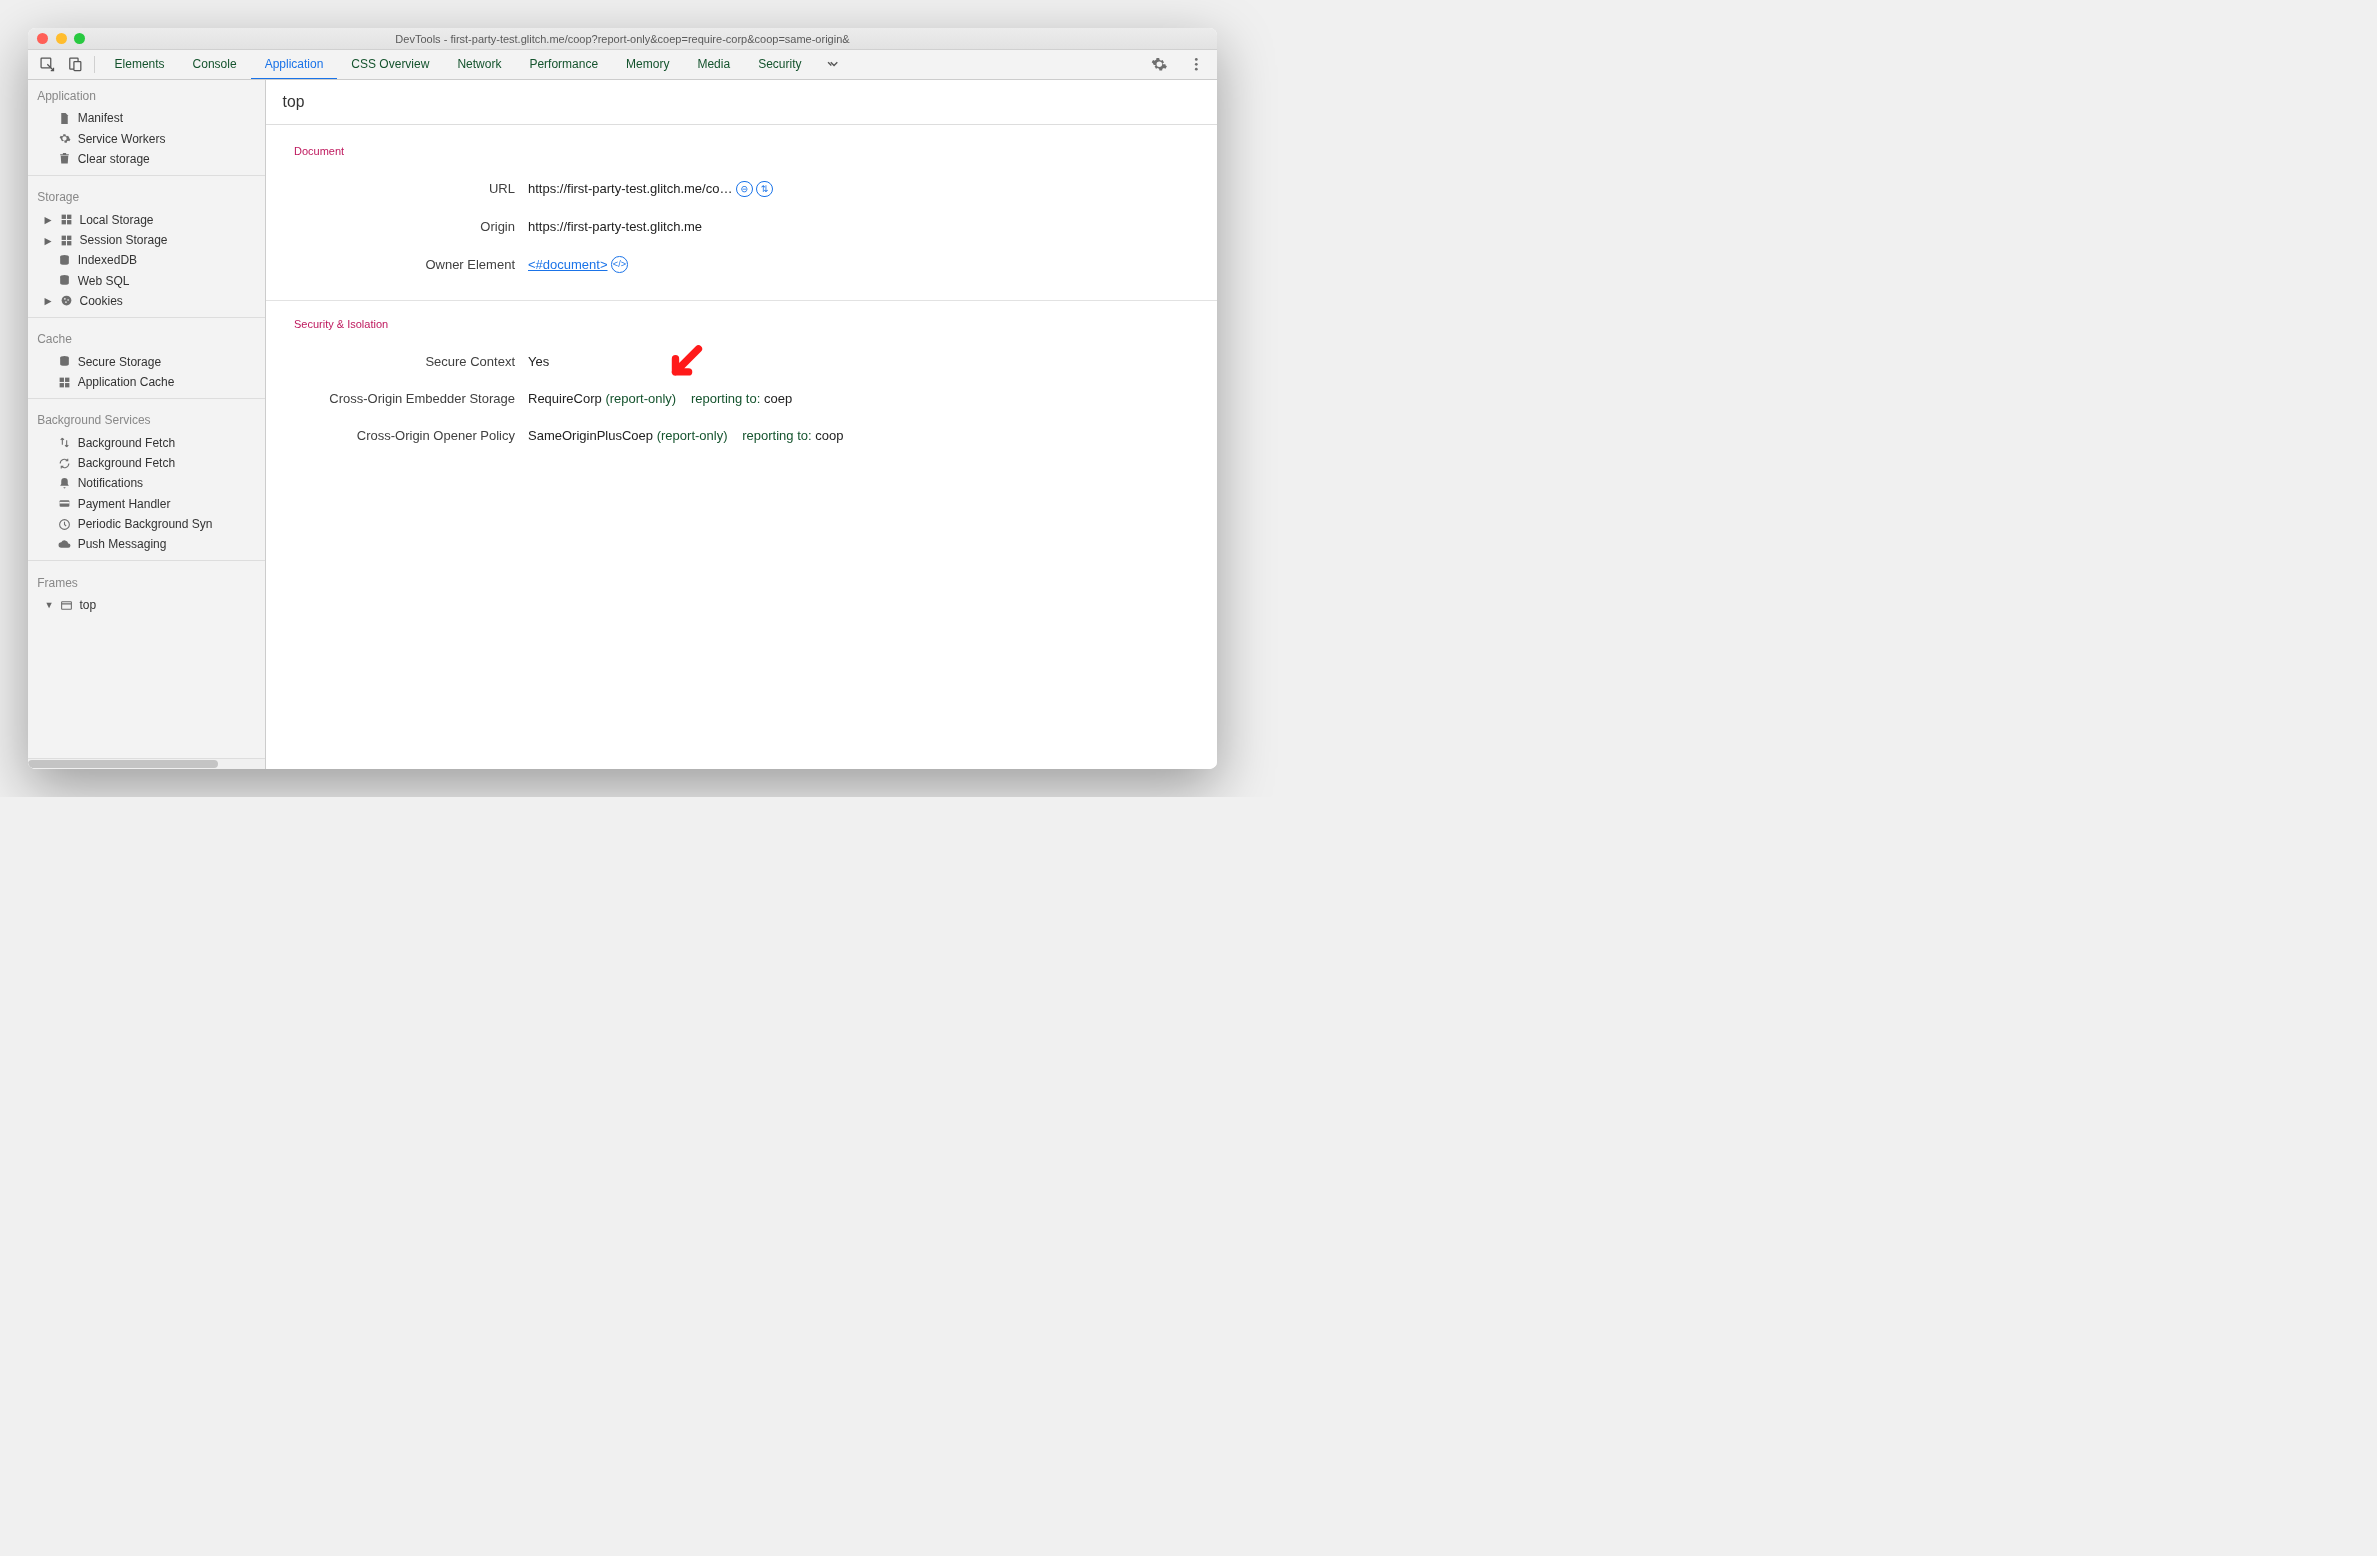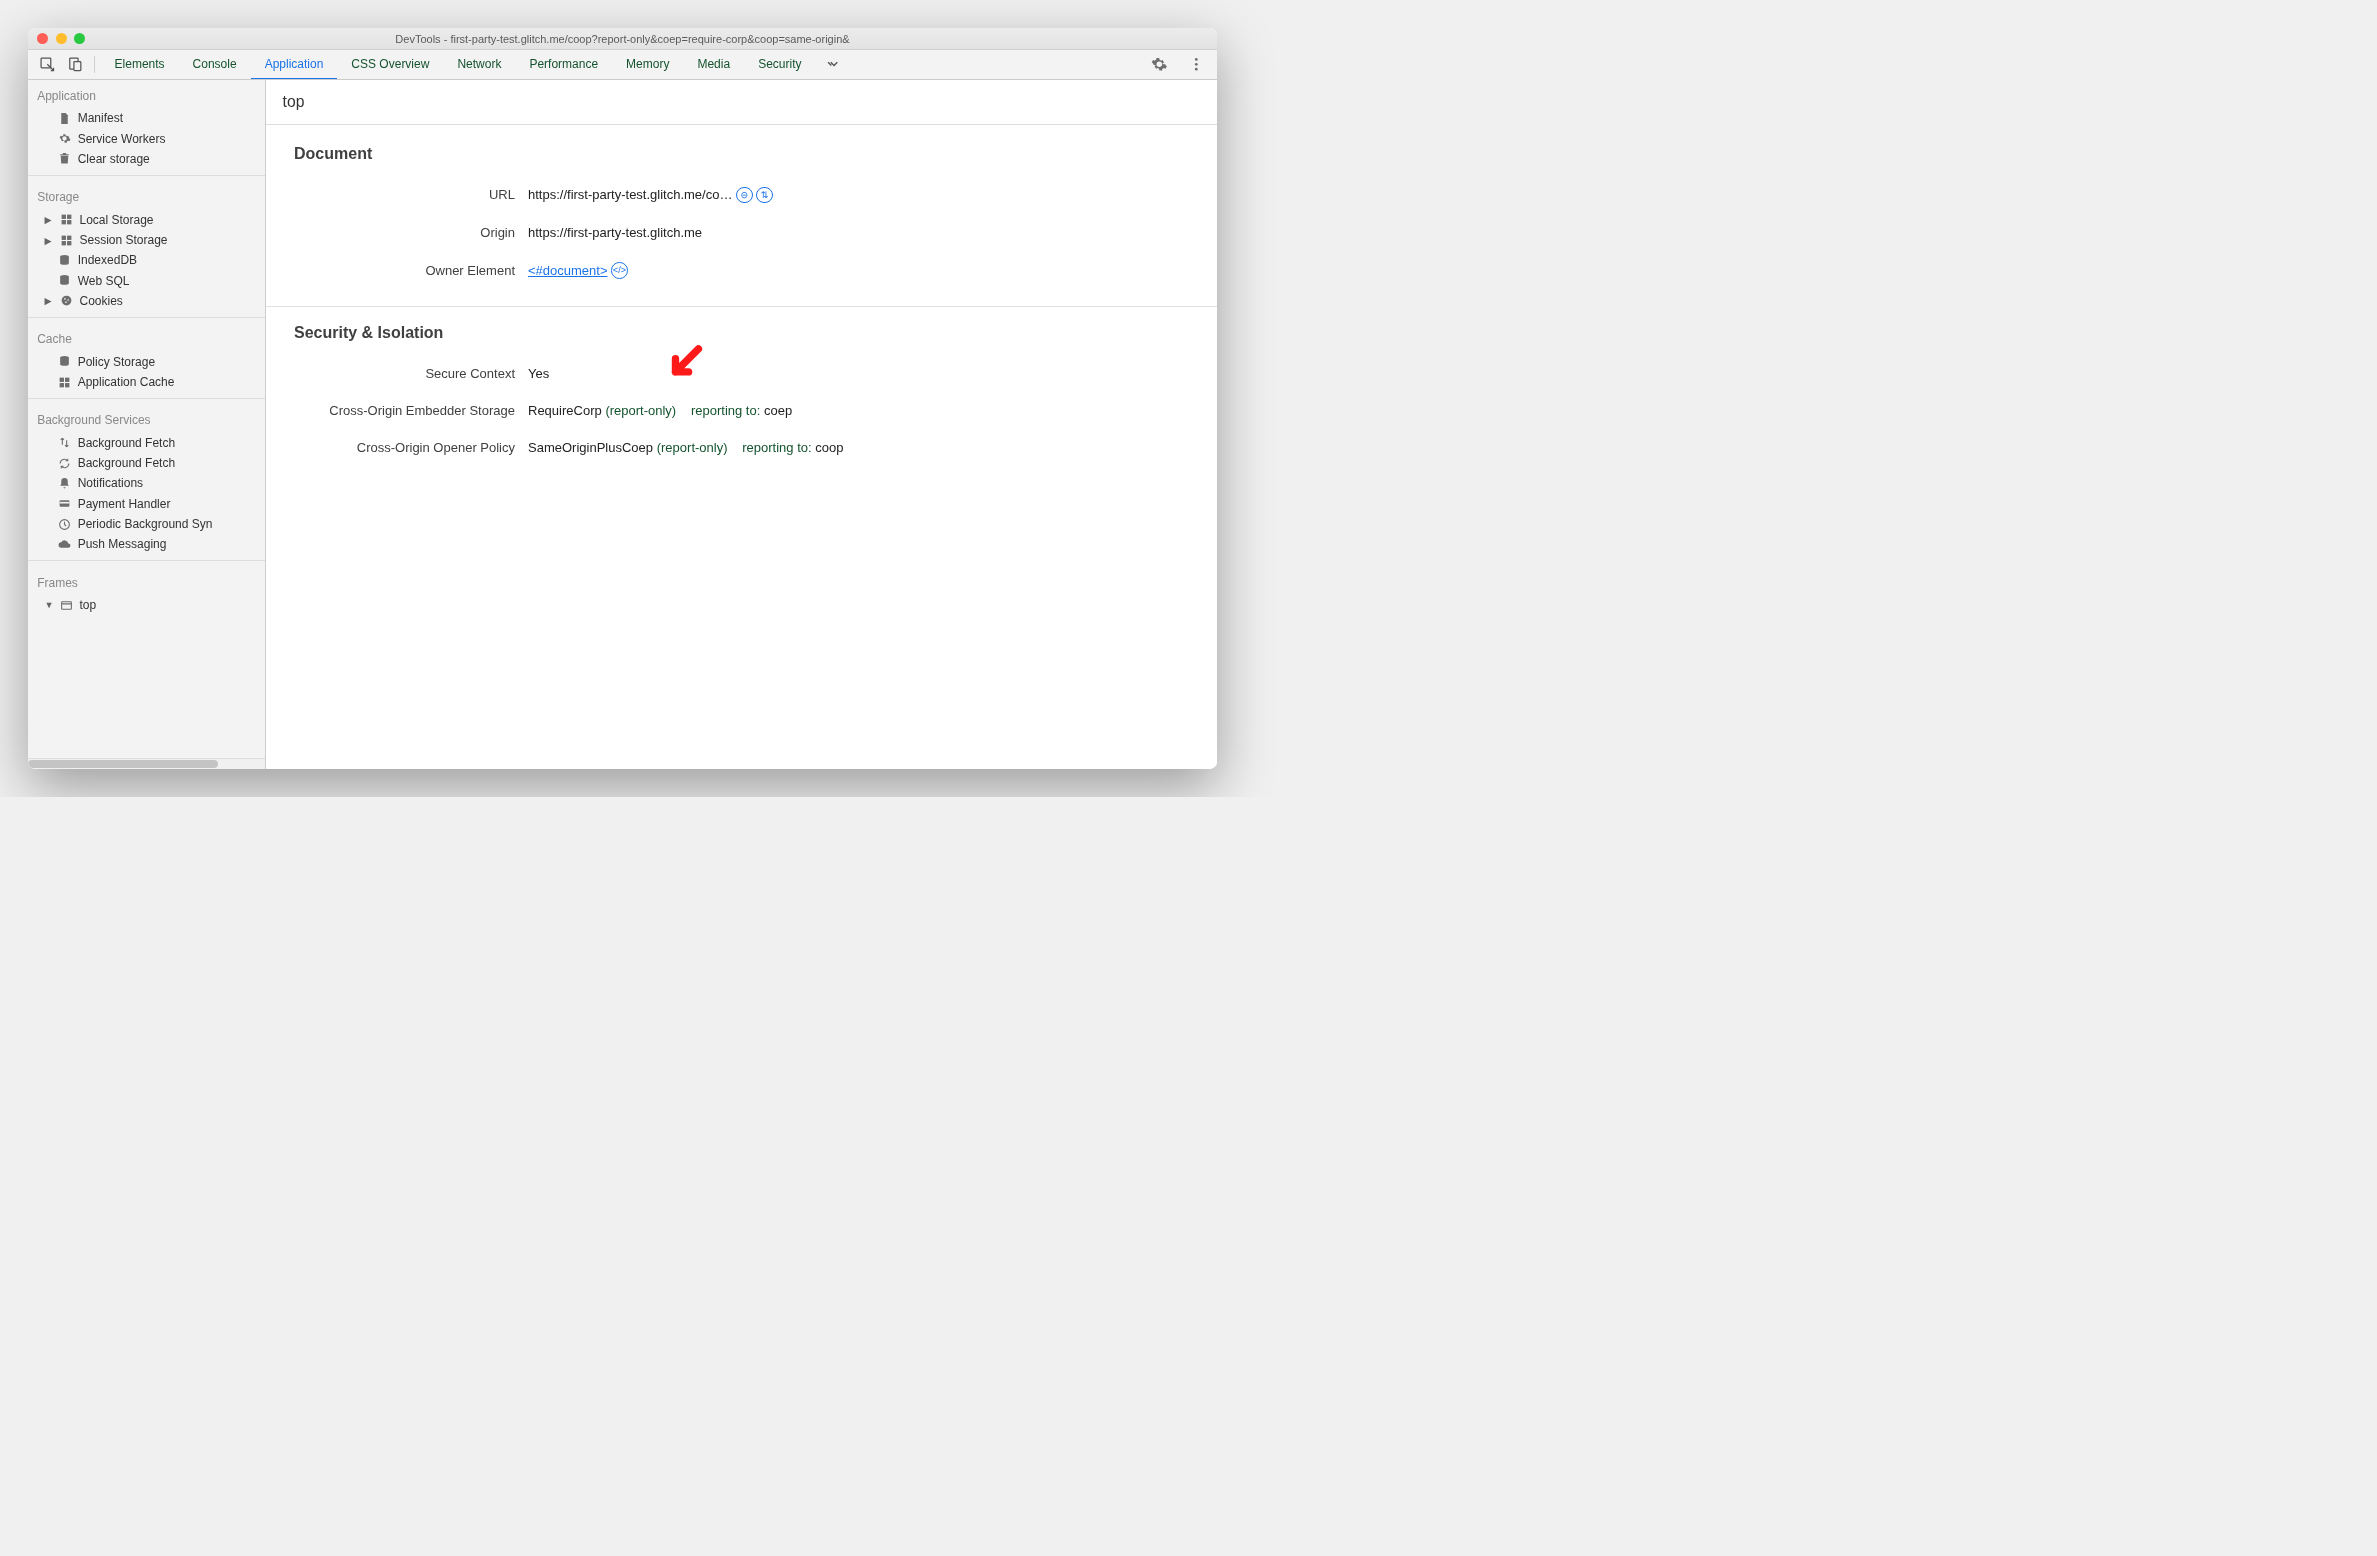--- a/index.html
+++ b/index.html
@@ -94,23 +94,23 @@
       font-size: 15.7px;
       color: #333;
     }
     .content-body {
       flex: 1;
       overflow-y: auto;
       padding: 20px 28px;
       position: relative;
     }
     .section-head {
-      font-weight: 700;
-      color: #404040;
-      font-size: 16px;
+      font-weight: 400;
+      color: #be185d;
+      font-size: 11px;
       margin-bottom: 13px;
     }
     .kv-row {
       display: flex;
       align-items: center;
       padding: 11px 0;
       gap: 13px;
       font-size: 13px;
     }
     .kv-label {
@@ -309,21 +309,21 @@
 
         <div class="section-divider"></div>
         <div class="section-title">Cache</div>
         <div class="tree-item indent">
           <span class="icon">
               <svg viewBox="0 0 24 24" fill="currentColor">
                 <ellipse cx="12" cy="5" rx="8" ry="3"></ellipse>
                 <path d="M4 5v6c0 1.7 3.6 3 8 3s8-1.3 8-3V5M4 11v6c0 1.7 3.6 3 8 3s8-1.3 8-3v-6"></path>
               </svg>
             </span>
-          <span>Policy Storage</span>
+          <span>Secure Storage</span>
         </div>
         <div class="tree-item indent">
           <span class="icon">
               <svg viewBox="0 0 24 24" fill="currentColor">
                 <rect x="3" y="3" width="8" height="8"></rect>
                 <rect x="13" y="3" width="8" height="8"></rect>
                 <rect x="3" y="13" width="8" height="8"></rect>
                 <rect x="13" y="13" width="8" height="8"></rect>
               </svg>
             </span>

